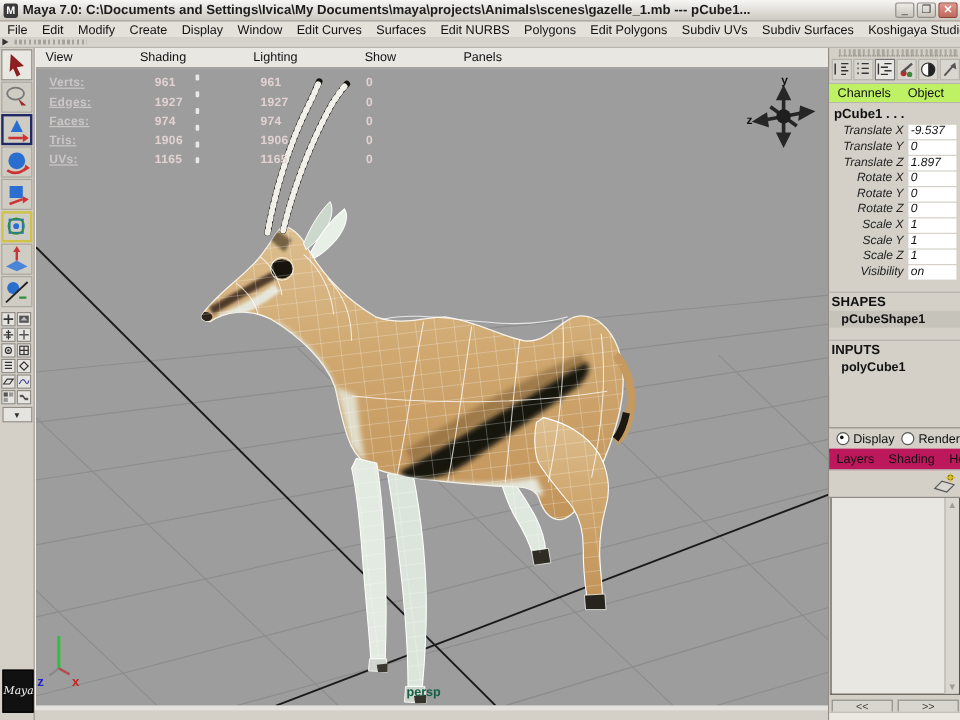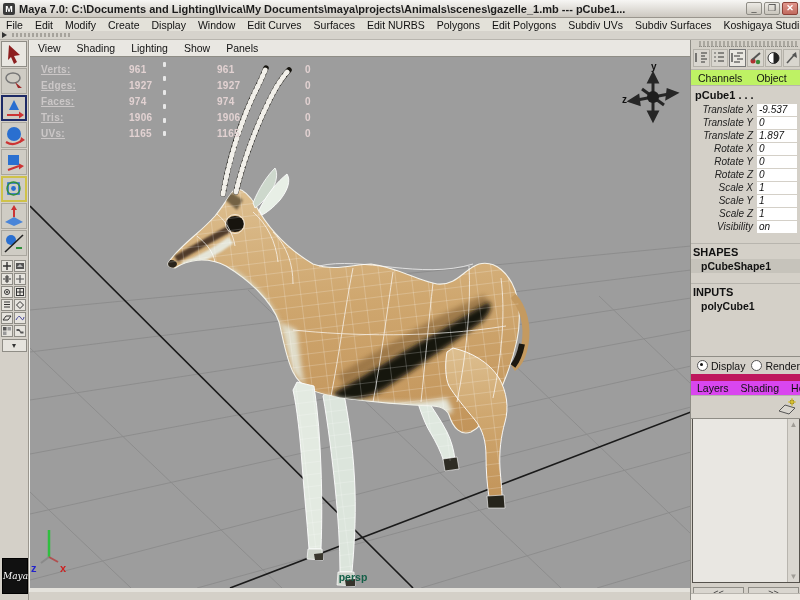--- a/index.html
+++ b/index.html
@@ -44,21 +44,21 @@
   .laydrop{width:25px;height:13px;margin:1px auto;background:#e6e4de;border:1px solid #8f8d86;
     box-sizing:border-box;font-size:8px;text-align:center;line-height:11px;color:#333;}
   .maya-logo{position:absolute;left:2px;bottom:6px;width:24px;height:34px;background:#111;
     border:1px solid #000;color:#fff;text-align:center;font-family:"DejaVu Serif",serif;
     font-style:italic;font-size:9px;line-height:34px;}
   
   .viewport{position:absolute;left:29px;top:40px;width:661px;height:552px;box-sizing:border-box;
     border-left:1px solid #f0f0ec;}
   .panelmenu{position:absolute;left:0;top:0;width:661px;height:17px;background:#e9e7e2;
     border-bottom:1px solid #8f8d86;box-sizing:border-box;display:flex;align-items:center;
-    font-size:10.5px;color:#111;}
+    font-size:10.5px;color:#111;gap:40px;}
   .panelmenu span{padding:0 8px;}
   .vp-canvas{position:absolute;left:0;top:17px;width:661px;height:531px;background:#9d9d9d;overflow:hidden;}
   .vp-bottom{position:absolute;left:0;top:548px;width:661px;height:4px;background:#e4e2dc;}
   .hud{position:absolute;left:11px;top:4px;font-weight:bold;font-size:10px;letter-spacing:.3px;}
   .hud-row{display:flex;height:16px;align-items:center;}
   .hud-label{width:88px;color:#cbc7c7;text-decoration:underline;}
   .hud-a,.hud-b{width:88px;color:#e2d2d2;}
   .hud-c{color:#e2d2d2;}
   .persp-label{position:absolute;left:253px;top:514px;width:140px;text-align:center;
     font-size:10.5px;font-weight:bold;color:#156049;}
@@ -77,40 +77,40 @@
   .cb-row{display:flex;height:13px;align-items:center;font-style:italic;}
   .cb-label{width:62px;text-align:right;padding-right:4px;font-size:10px;color:#222;}
   .cb-val{background:#fff;min-width:36px;height:12px;line-height:12px;font-size:10px;padding:0 2px;}
   .cb-sec{font-weight:bold;font-size:11px;padding:2px 0 1px 2px;border-top:1px solid #b8b5ae;margin-top:10px;}
   .cb-shape{font-weight:bold;font-size:10.5px;padding:1px 0 1px 10px;background:#c6c3bb;}
   .cb-input{font-weight:bold;font-size:10.5px;padding:1px 0 1px 10px;}
   .layered{position:absolute;left:0;top:316px;width:110px;}
   .le-radios{display:flex;align-items:center;height:17px;border-top:1px solid #8f8d86;background:#d4d0c8;}
   .radio{width:9px;height:9px;border-radius:50%;border:1px solid #555;background:#fff;margin:0 3px 0 6px;position:relative;}
   .radio.sel::after{content:"";position:absolute;left:2px;top:2px;width:3px;height:3px;border-radius:50%;background:#111;}
-  .le-menu{display:flex;align-items:center;height:14px;background:#d946ef;border-top:7px solid #be185d;border-bottom:1px solid #b8b5ae;}
+  .le-menu{display:flex;align-items:flex-start;height:14px;background:#be185d;border-top:3px solid #be185d;border-bottom:1px solid #b8b5ae;}
   .le-menu span{padding:0 6px;}
   .le-iconbar{height:22px;background:#d4d0c8;position:relative;border-bottom:1px solid #8f8d86;}
   .le-list{position:relative;height:163px;background:#e9e7e2;border:1px solid #55524c;border-top:none;margin:0 1px;}
   .le-scroll{position:absolute;right:0;top:0;width:11px;height:100%;background:#dad7d0;border-left:1px solid #b8b5ae;}
   .le-scroll .up,.le-scroll .dn{position:absolute;left:1px;width:9px;height:9px;color:#a09d96;font-size:8px;line-height:9px;text-align:center;}
   .le-scroll .up{top:1px}.le-scroll .dn{bottom:1px}
   .le-footer{display:flex;height:16px;align-items:center;background:#d4d0c8;padding-top:2px;}
   .le-nav{flex:1;height:13px;margin:0 2px;background:#d9d6cf;border:1px solid #8f8d86;
     font-size:9px;line-height:11px;text-align:center;color:#333;box-sizing:border-box;}
   .sb-strip{position:absolute;left:0;bottom:0;width:110px;height:6px;background:#ece9e2;border-top:1px solid #b8b5ae;}
 </style>
 </head>
 <body>
 
 <div id="app">
 
   <div class="titlebar">
     <div class="app-icon">M</div>
-    <div class="title-text">Maya 7.0: C:\Documents and Lighting\Ivica\My Documents\maya\projects\Animals\scenes\gazelle_1.mb   ---   pCube1...</div>
+    <div class="title-text">Maya 7.0: C:\Documents and Settings\Ivica\My Documents\maya\projects\Animals\scenes\gazelle_1.mb   ---   pCube1...</div>
     <div class="winbtn">_</div>
     <div class="winbtn">❐</div>
     <div class="winbtn close">✕</div>
   </div>
 
   <div class="menubar">
     <span>File</span>
     <span>Edit</span>
     <span>Modify</span>
     <span>Create</span>

